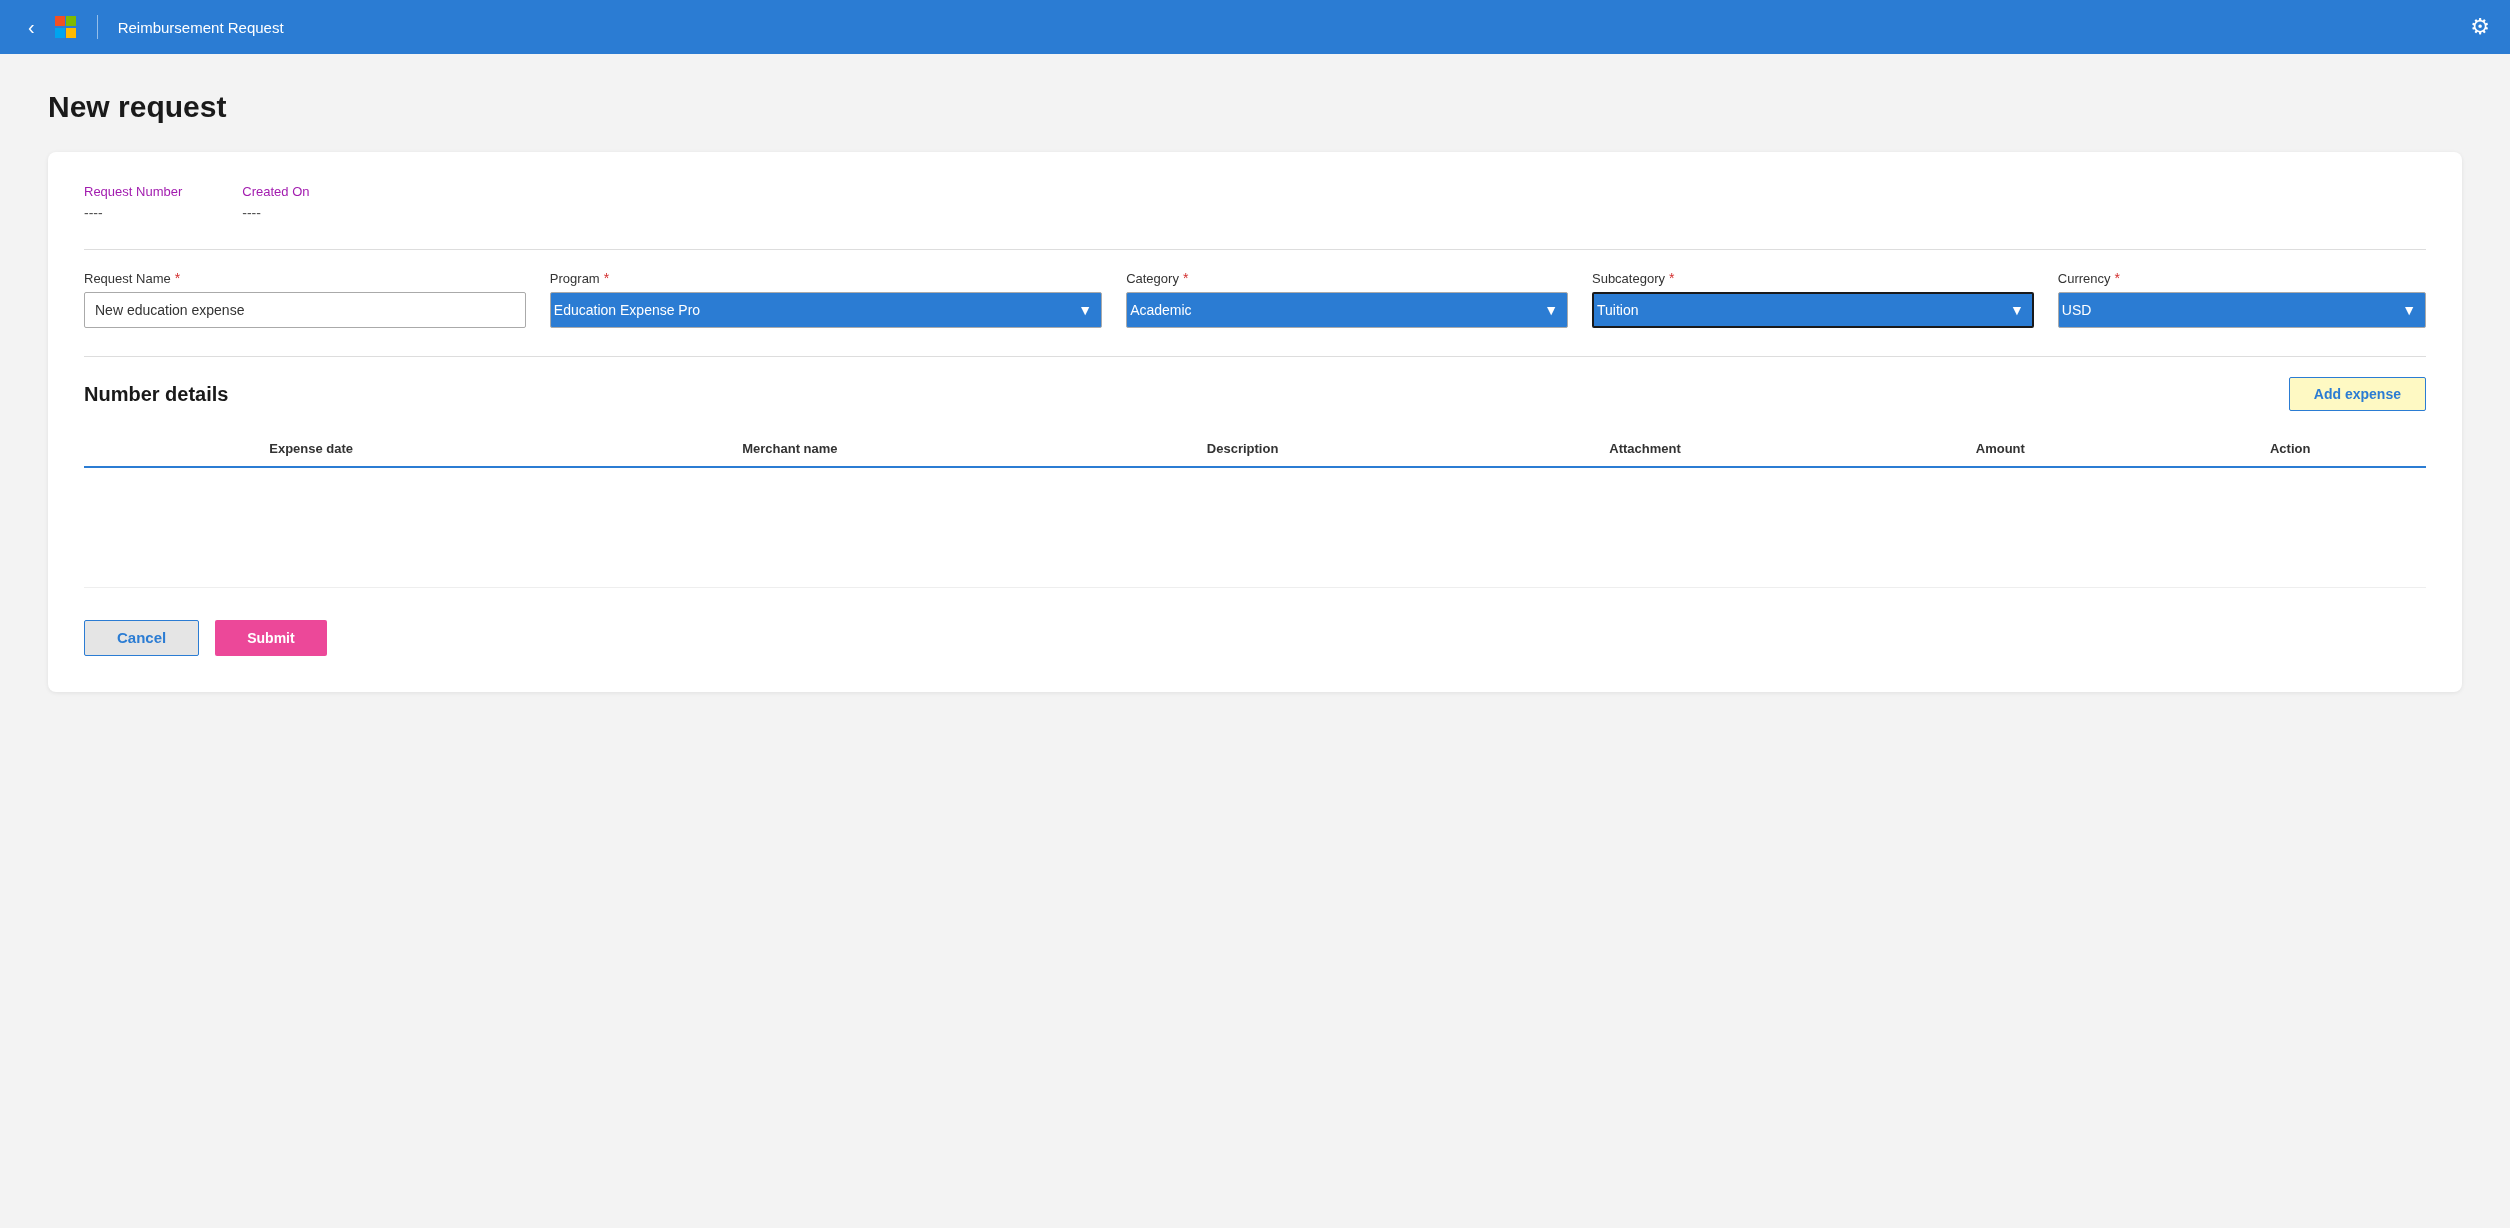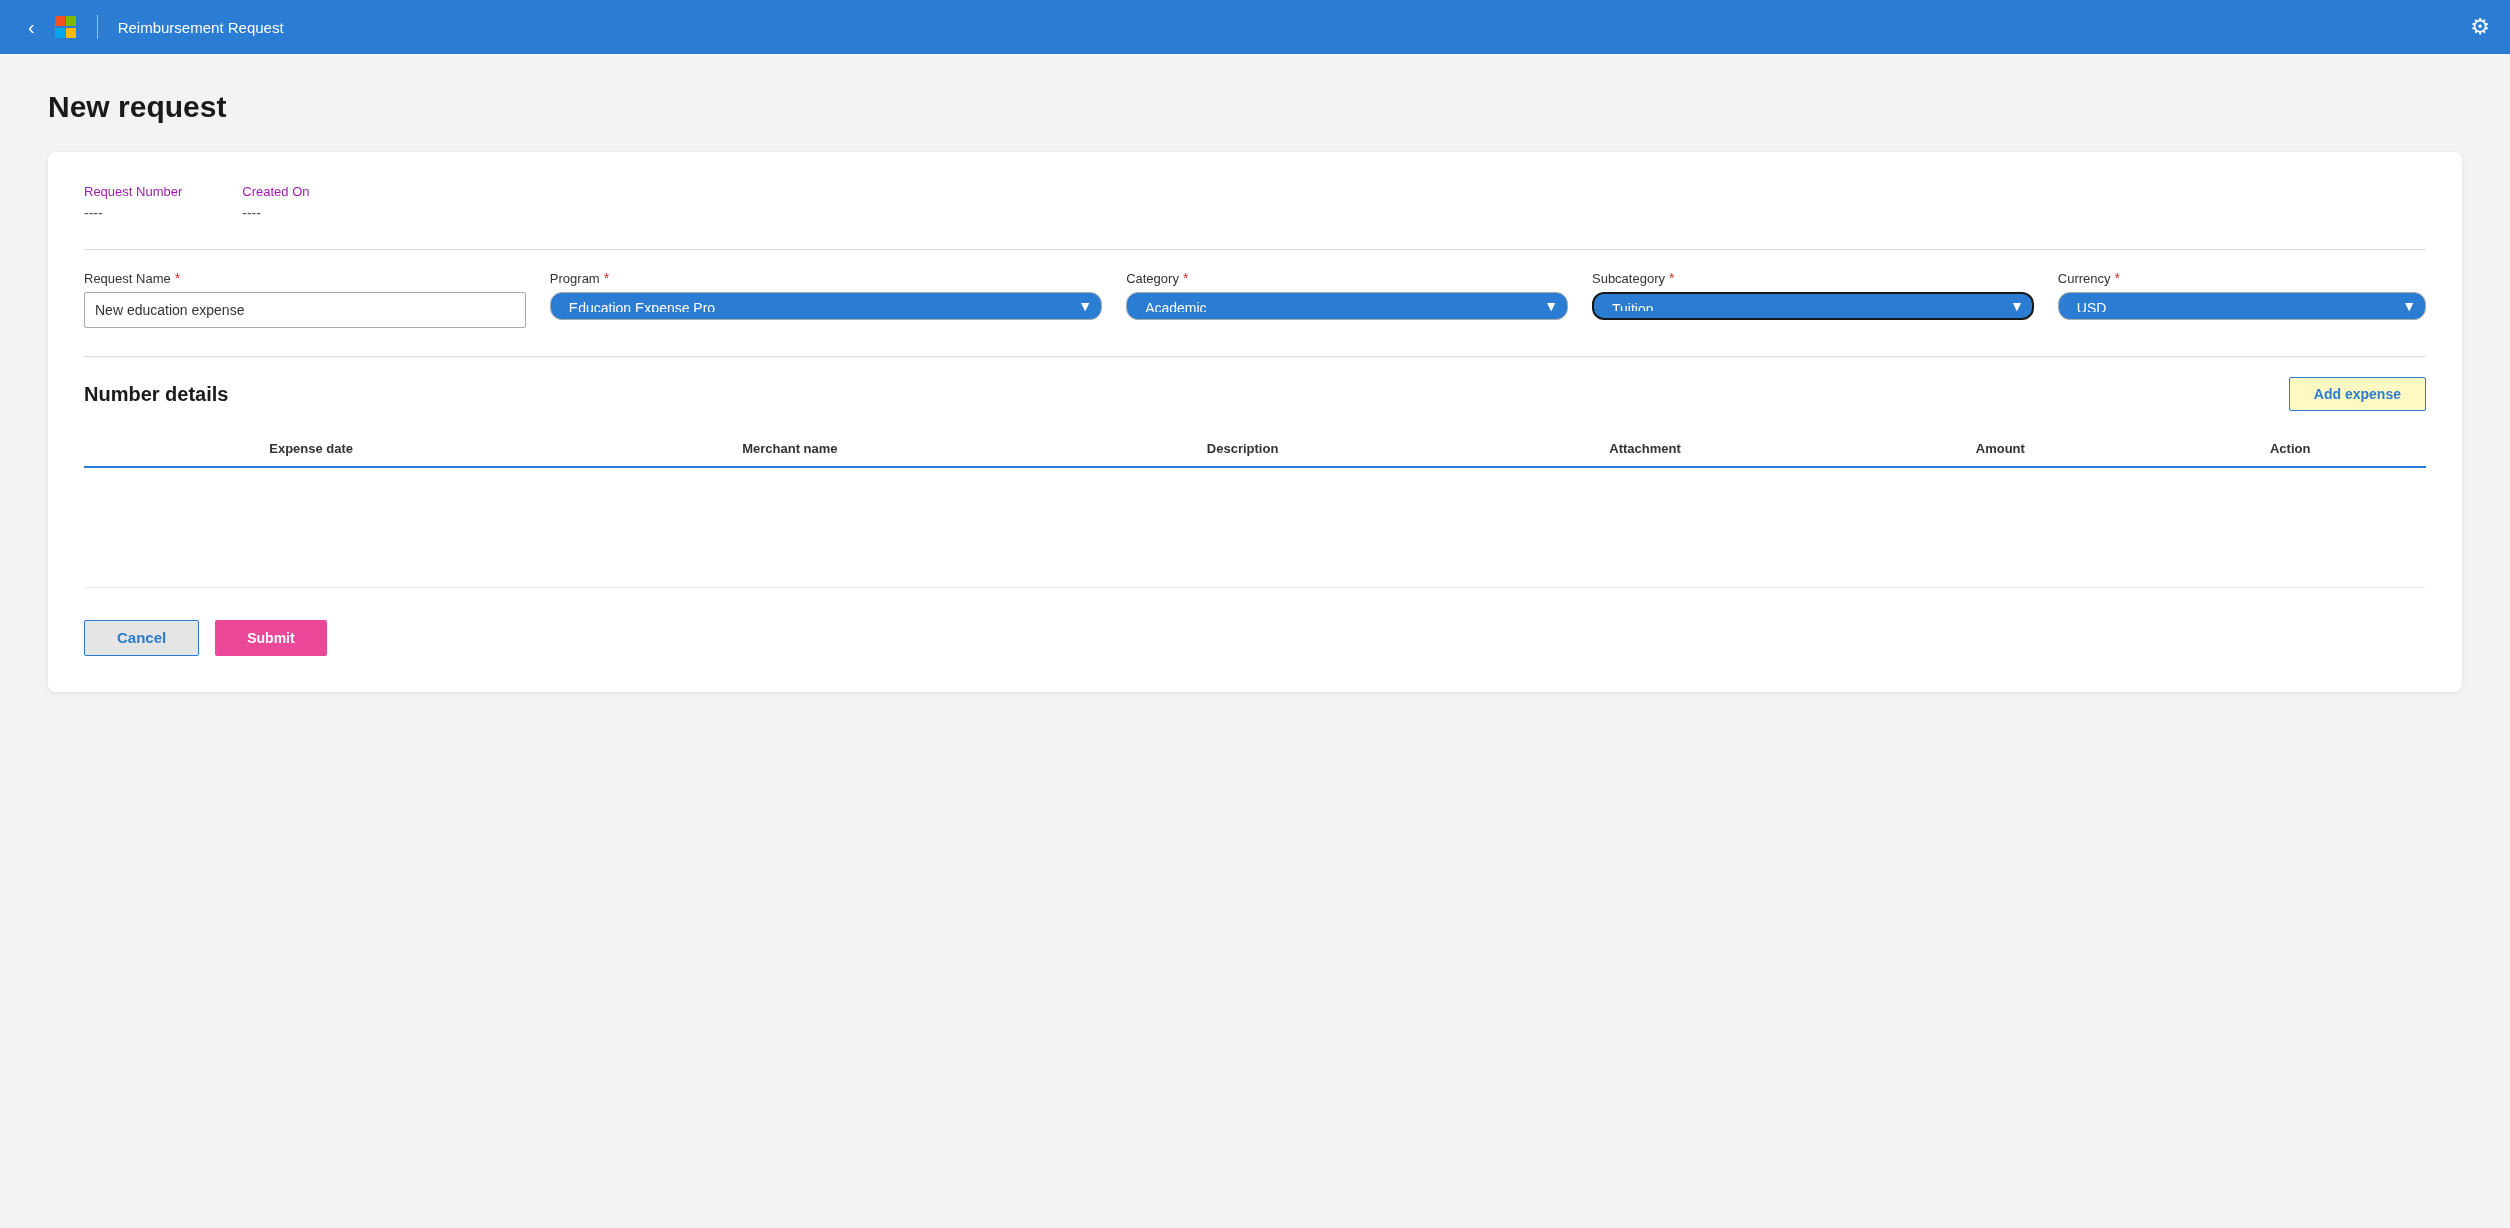--- a/index.html
+++ b/index.html
@@ -150,26 +150,26 @@
     }
 
     .select-wrapper {
       position: relative;
       width: 100%;
     }
     .select-input {
       appearance: none;
       -webkit-appearance: none;
       border: 1px solid #aaa;
-      border-radius: 12px;
-      padding: 7px 36px 7px 18px;
+      border-radius: 2px;
+      padding: 7px 36px 7px 3px;
       font-size: 14px;
       color: #fff;
       background: #2b7cd3;
-      height: 28px;
+      height: 36px;
       width: 100%;
       cursor: pointer;
       outline: none;
     }
     .select-input.highlighted {
       background: #2b7cd3;
       color: #fff;
     }
     .select-input.subcategory-select {
       border: 2px solid #1a1a1a;

